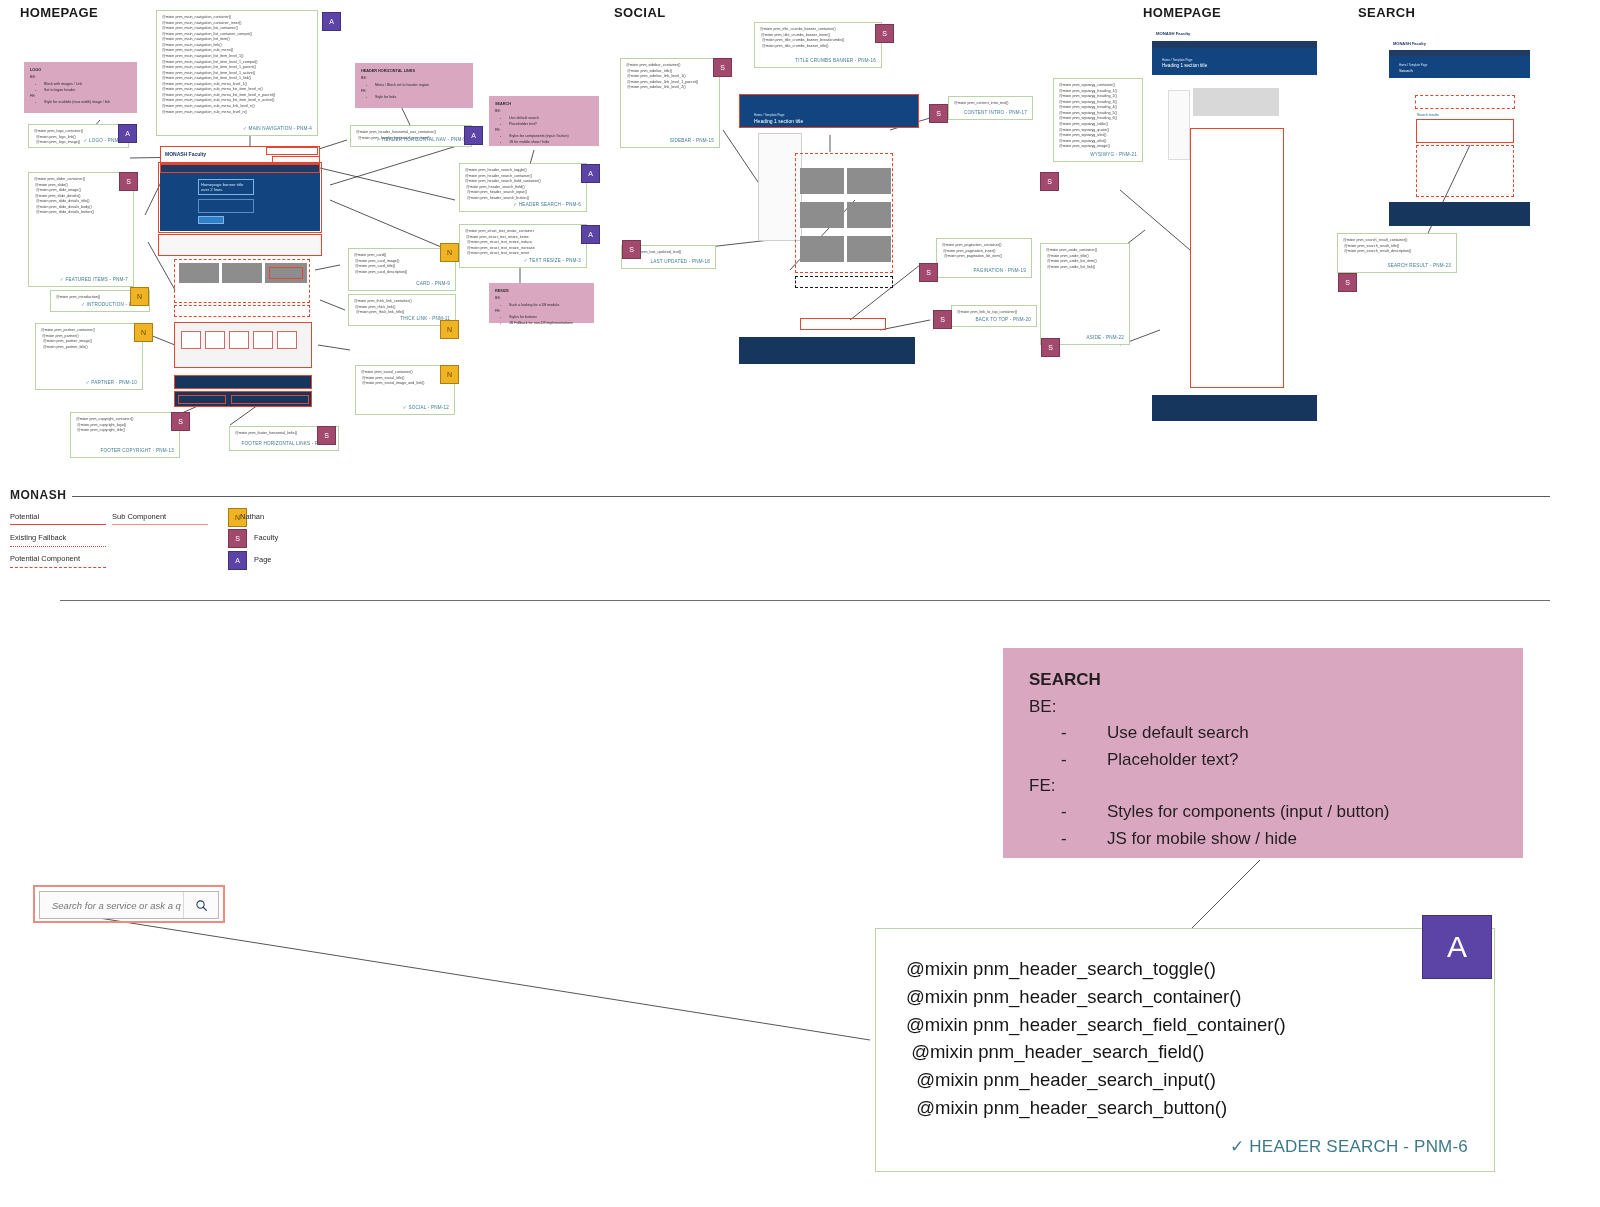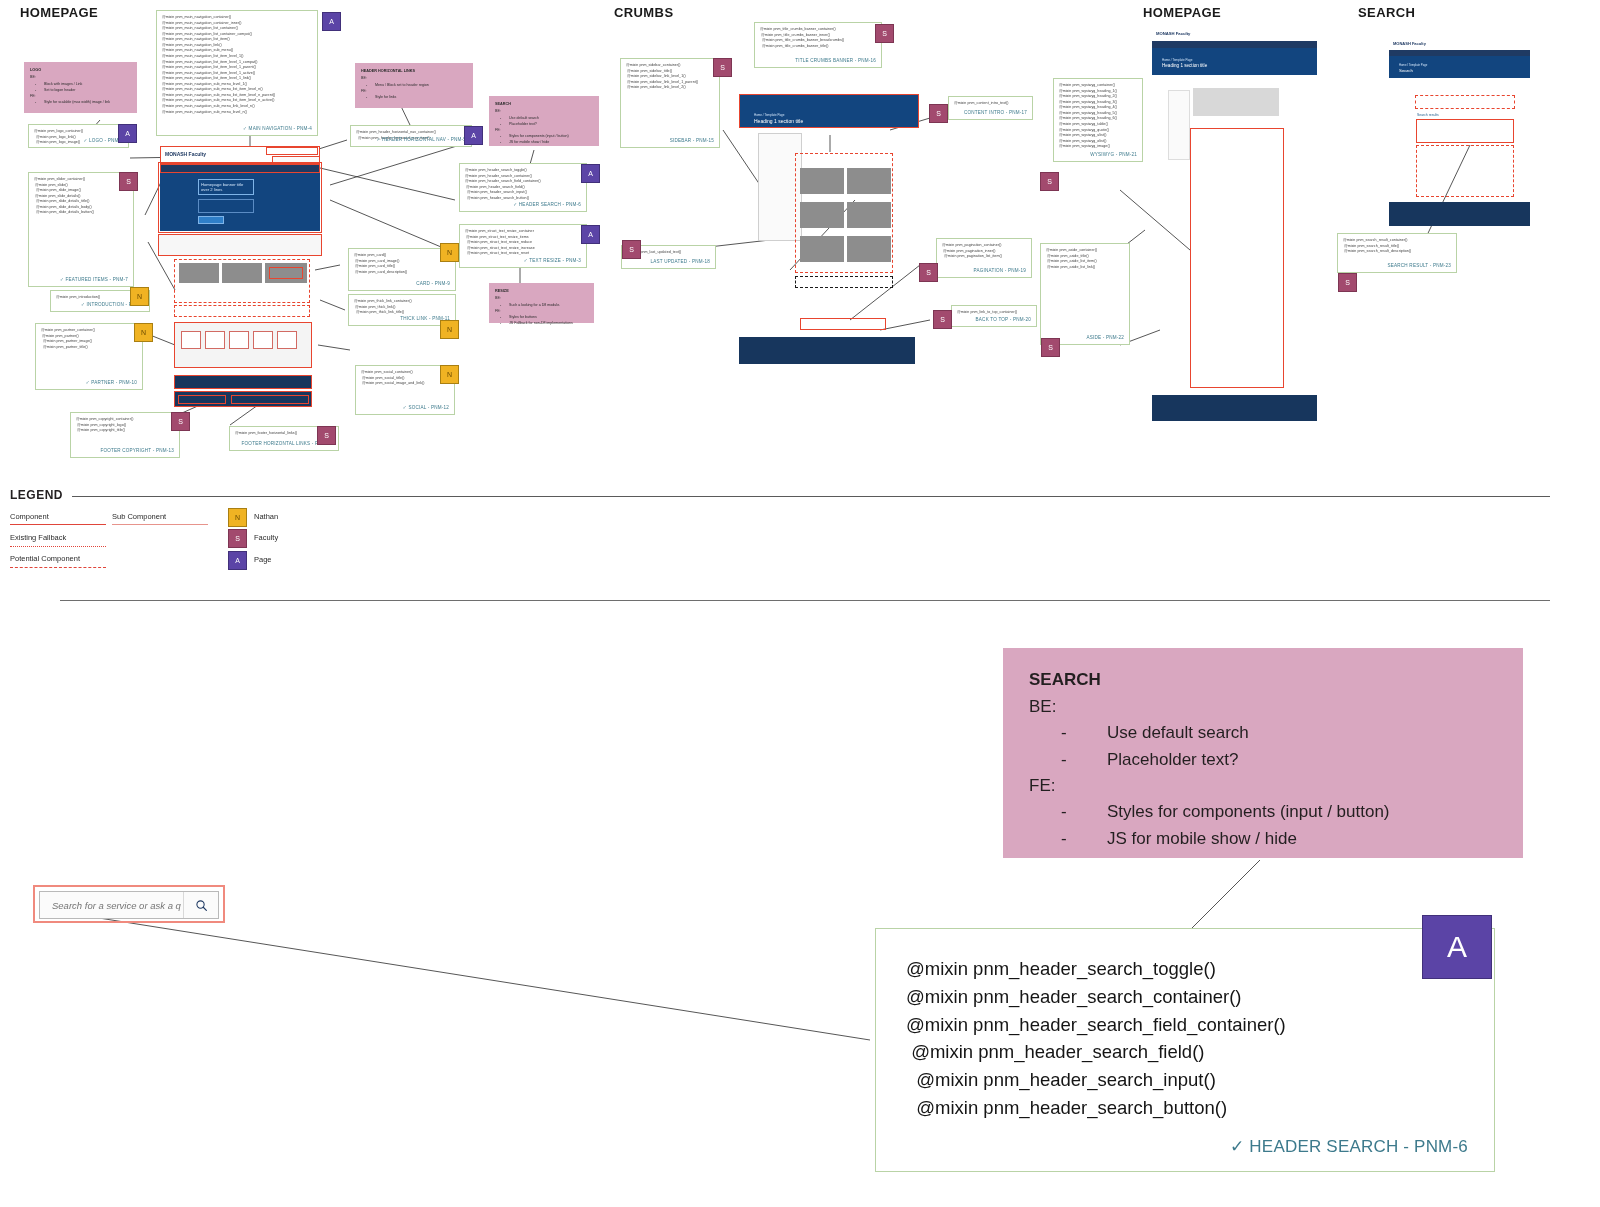--- a/index.html
+++ b/index.html
@@ -156,21 +156,21 @@
 
       <line x1="1420" y1="250" x2="1470" y2="145"></line>
 
       <line x1="1260" y1="860" x2="1190" y2="930"></line>
       <line x1="870" y1="1040" x2="80" y2="915"></line>
       <line x1="1470" y1="980" x2="1470" y2="1130"></line>
     </g>
   </svg>
 
   <div class="abs sec-title" style="left:20px;top:5px;">HOMEPAGE</div>
-  <div class="abs sec-title" style="left:614px;top:5px;">CRUMBS</div>
+  <div class="abs sec-title" style="left:614px;top:5px;">SOCIAL</div>
   <div class="abs sec-title" style="left:1143px;top:5px;">HOMEPAGE</div>
   <div class="abs sec-title" style="left:1358px;top:5px;">SEARCH</div>
 
   <div class="abs pinkbox" style="left:24px;top:62px;width:113px;height:51px;">
     <span class="pk-title">LOGO</span>
     <span class="pk-lbl">BE:</span>
     <span class="pk-li">Block with images / Link</span>
     <span class="pk-li">Set to logon header</span>
     <span class="pk-lbl">FE:</span>
     <span class="pk-li">Style for scalable (max width) image / link</span>
@@ -481,37 +481,37 @@
   <div class="abs m-hero" style="left:1389px;top:56px;width:141px;height:22px;">
     <div class="abs" style="left:10px;top:7px;font-size:2.8px;color:#cfe3f8;">Home / Template Page</div>
     <div class="abs" style="left:10px;top:12px;font-size:4.4px;color:#ffffff;">Search</div>
   </div>
   <div class="abs reddash" style="left:1415px;top:95px;width:100px;height:14px;"></div>
   <div class="abs" style="left:1417px;top:113px;font-size:3.4px;color:#1f5d8c;">Search results</div>
   <div class="abs redsolid" style="left:1416px;top:119px;width:98px;height:24px;"></div>
   <div class="abs reddash" style="left:1416px;top:145px;width:98px;height:52px;"></div>
   <div class="abs m-footer" style="left:1389px;top:202px;width:141px;height:24px;"></div>
 
-  <div class="abs legend-title" style="left:10px;top:488px;">LEGEND</div>
+  <div class="abs legend-title" style="left:10px;top:488px;">MONASH</div>
   <div class="abs legend-rule" style="left:72px;top:496px;width:1478px;"></div>
 
-  <div class="abs legend-lbl" style="left:10px;top:512px;">Component</div>
+  <div class="abs legend-lbl" style="left:10px;top:512px;">Potential</div>
   <div class="abs lg-solid" style="left:10px;top:524px;width:96px;"></div>
 
   <div class="abs legend-lbl" style="left:112px;top:512px;">Sub Component</div>
   <div class="abs lg-sub" style="left:112px;top:524px;width:96px;"></div>
 
   <div class="abs legend-lbl" style="left:10px;top:533px;">Existing Fallback</div>
   <div class="abs lg-dot" style="left:10px;top:546px;width:96px;"></div>
 
   <div class="abs legend-lbl" style="left:10px;top:554px;">Potential Component</div>
   <div class="abs lg-dashdot" style="left:10px;top:567px;width:96px;"></div>
 
   <div class="abs chip n" style="left:228px;top:508px;">N</div>
-  <div class="abs legend-name" style="left:254px;top:512px;">Nathan</div>
+  <div class="abs legend-name" style="left:240px;top:512px;">Nathan</div>
 
   <div class="abs chip s" style="left:228px;top:529px;">S</div>
   <div class="abs legend-name" style="left:254px;top:533px;">Faculty</div>
 
   <div class="abs chip a" style="left:228px;top:551px;">A</div>
   <div class="abs legend-name" style="left:254px;top:555px;">Page</div>
 
   <div class="abs big-rule" style="left:60px;top:600px;width:1490px;"></div>
 
   <div class="abs big-pink" style="left:1003px;top:648px;width:520px;height:210px;">

